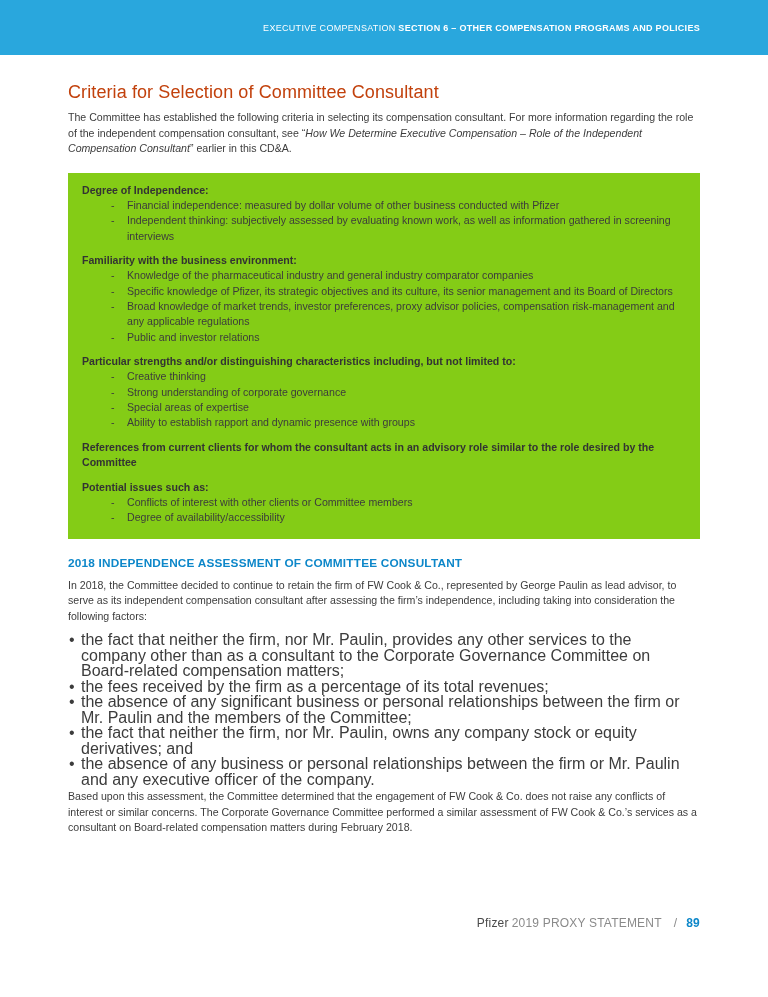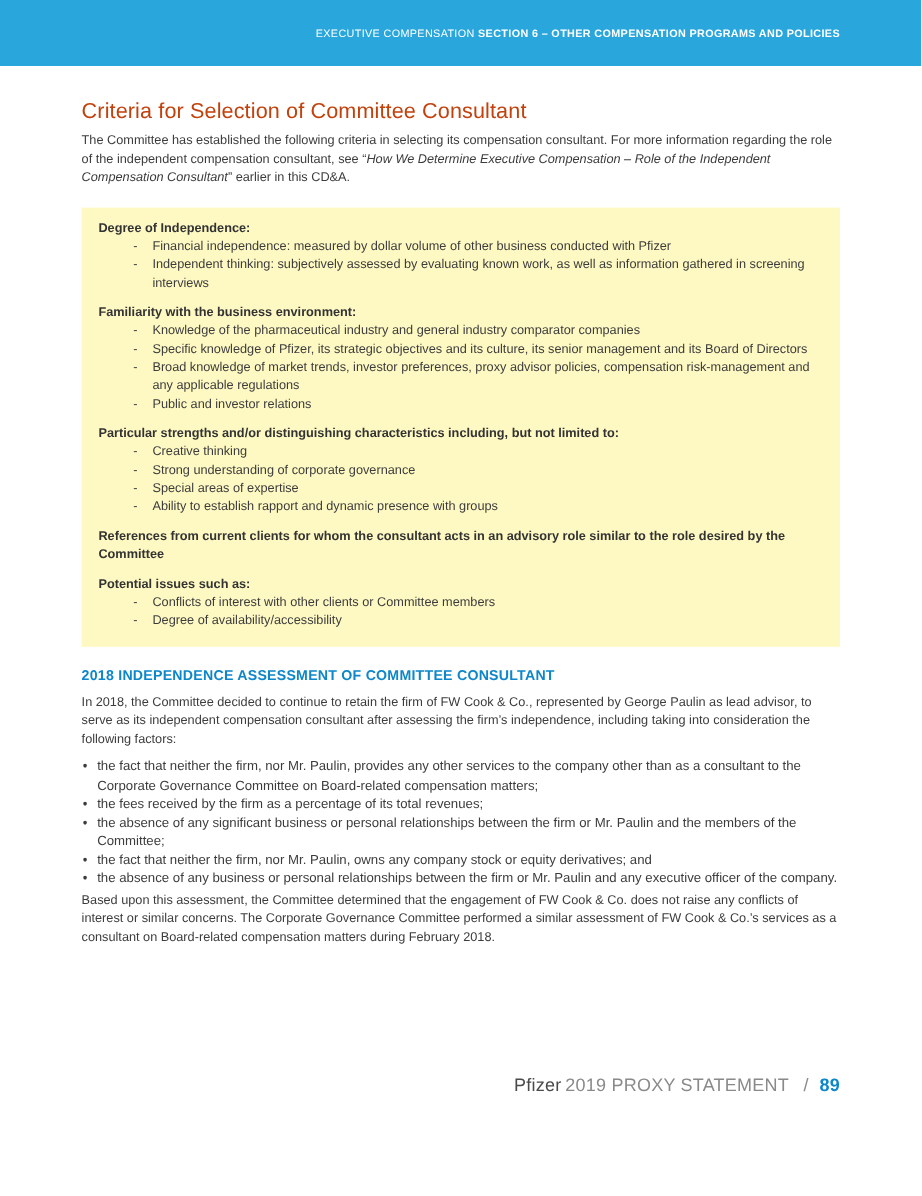--- a/index.html
+++ b/index.html
@@ -50,21 +50,21 @@
     font-size: 10.6px;
     line-height: 15.5px;
     color: #3c3c3c;
   }
   .intro { margin-top: 7px; }
   .intro .it { font-style: italic; }
 
   
   .criteria-box {
     margin-top: 16px;
-    background: #fef9c3;
+    background: #84cc16;
     padding: 10px 14px 13px 14px;
   }
   .group { margin-top: 9px; }
   .group:first-child { margin-top: 0; }
   .g-head {
     font-size: 10.6px;
     line-height: 15.5px;
     font-weight: bold;
     color: #333333;
   }
@@ -92,39 +92,39 @@
   }
   .assessment-intro { margin-top: 8px; }
 
   ul.bullet-list {
     margin-top: 8px;
     list-style: none;
   }
   ul.bullet-list li {
     position: relative;
     padding-left: 13px;
-    font-size: 11px;
+    font-size: 16px;
     line-height: 15.5px;
     color: #3c3c3c;
   }
   ul.bullet-list li::before {
     content: "\2022";
     position: absolute;
     left: 1px;
     top: 0;
   }
 
   .conclusion { margin-top: 2px; }
 
   
   .footer {
     position: absolute;
-    top: 896px;
+    top: 916px;
     right: 68px;
-    font-size: 15px;
+    font-size: 12px;
     letter-spacing: 0.2px;
     white-space: nowrap;
     color: #8a8a8a;
   }
   .footer .brand { color: #4a4a4a; }
   .footer .doc { color: #8a8a8a; margin-left: 3px; }
   .footer .sep { color: #8a8a8a; margin: 0 9px 0 12px; }
   .footer .pagenum { color: #0d87c9; font-weight: bold; }
 </style>
 </head>

